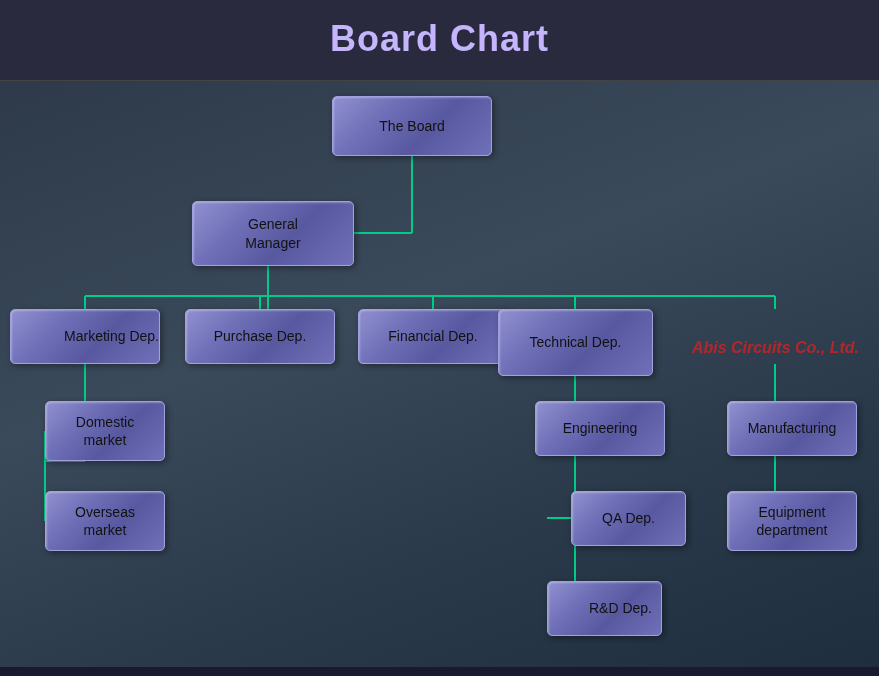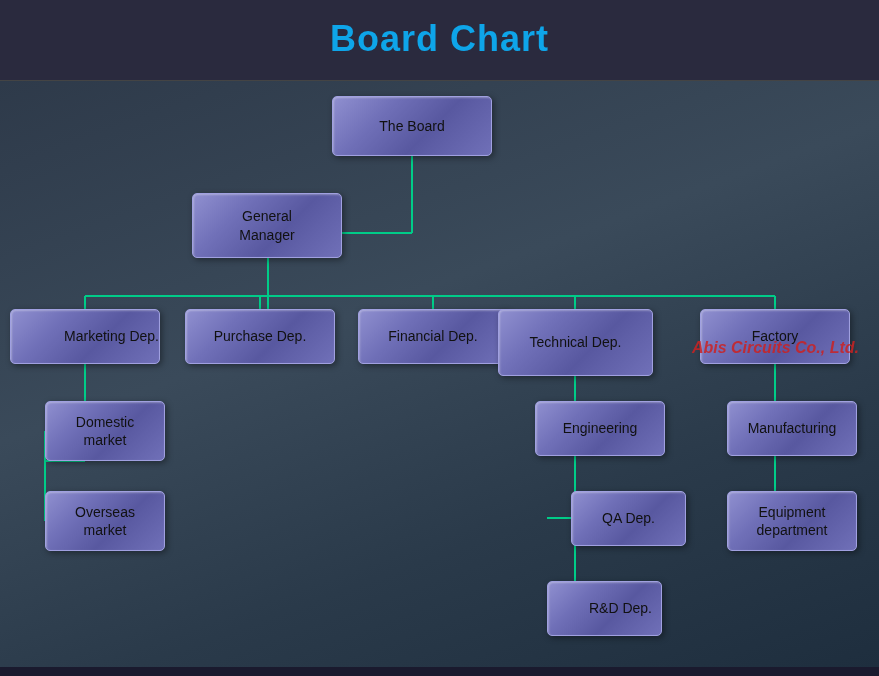--- a/index.html
+++ b/index.html
@@ -13,21 +13,21 @@
     }
 
     .page-title-bar {
       background: #2a2a3e;
       text-align: center;
       padding: 18px 0 20px 0;
       border-bottom: 1px solid #444;
     }
 
     .page-title {
-      color: #0ea5e9;
+      color: #c4b5fd;
       font-size: 36px;
       font-weight: bold;
       letter-spacing: 1px;
     }
 
     .chart-area {
       background: linear-gradient(160deg, #2e3a4a 0%, #3a4a5a 40%, #2a3a4a 70%, #1e2e3e 100%);
       width: 879px;
       height: 586px;
       position: relative;
@@ -113,43 +113,40 @@
 
     <line x1="775" y1="283" x2="775" y2="467" stroke="#00cc88" stroke-width="2"></line>
     <line x1="727" y1="347" x2="775" y2="347" stroke="#00cc88" stroke-width="2"></line>
     <line x1="727" y1="440" x2="775" y2="440" stroke="#00cc88" stroke-width="2"></line>
   </svg>
 
   <div class="org-box" style="left:332px; top:15px; width:160px; height:60px;">
     <span>The Board</span>
   </div>
 
-  <div class="org-box" style="left:192px; top:112px; width:150px; height:65px;">
+  <div class="org-box" style="left:192px; top:120px; width:162px; height:65px;">
     <span>General<br>Manager</span>
   </div>
 
   <div class="org-box" style="left:10px; top:228px; width:150px; height:55px;justify-content:flex-end;">
     <span>Marketing Dep.</span>
   </div>
 
   <div class="org-box" style="left:185px; top:228px; width:150px; height:55px;">
     <span>Purchase Dep.</span>
   </div>
 
   <div class="org-box" style="left:358px; top:228px; width:150px; height:55px;">
     <span>Financial Dep.</span>
   </div>
 
   <div class="org-box" style="left:498px; top:228px; width:155px; height:67px;">
     <span>Technical Dep.</span>
   </div>
 
-  <div class="org-box" style="left:700px; top:228px; width:150px; height:55px;">
-    <span>Factory</span>
-  </div>
 
   <div class="org-box" style="left:45px; top:320px; width:120px; height:60px;">
     <span>Domestic<br>market</span>
   </div>
 
   <div class="org-box" style="left:45px; top:410px; width:120px; height:60px;">
     <span>Overseas<br>market</span>
   </div>
 
   <div class="org-box" style="left:535px; top:320px; width:130px; height:55px;">

